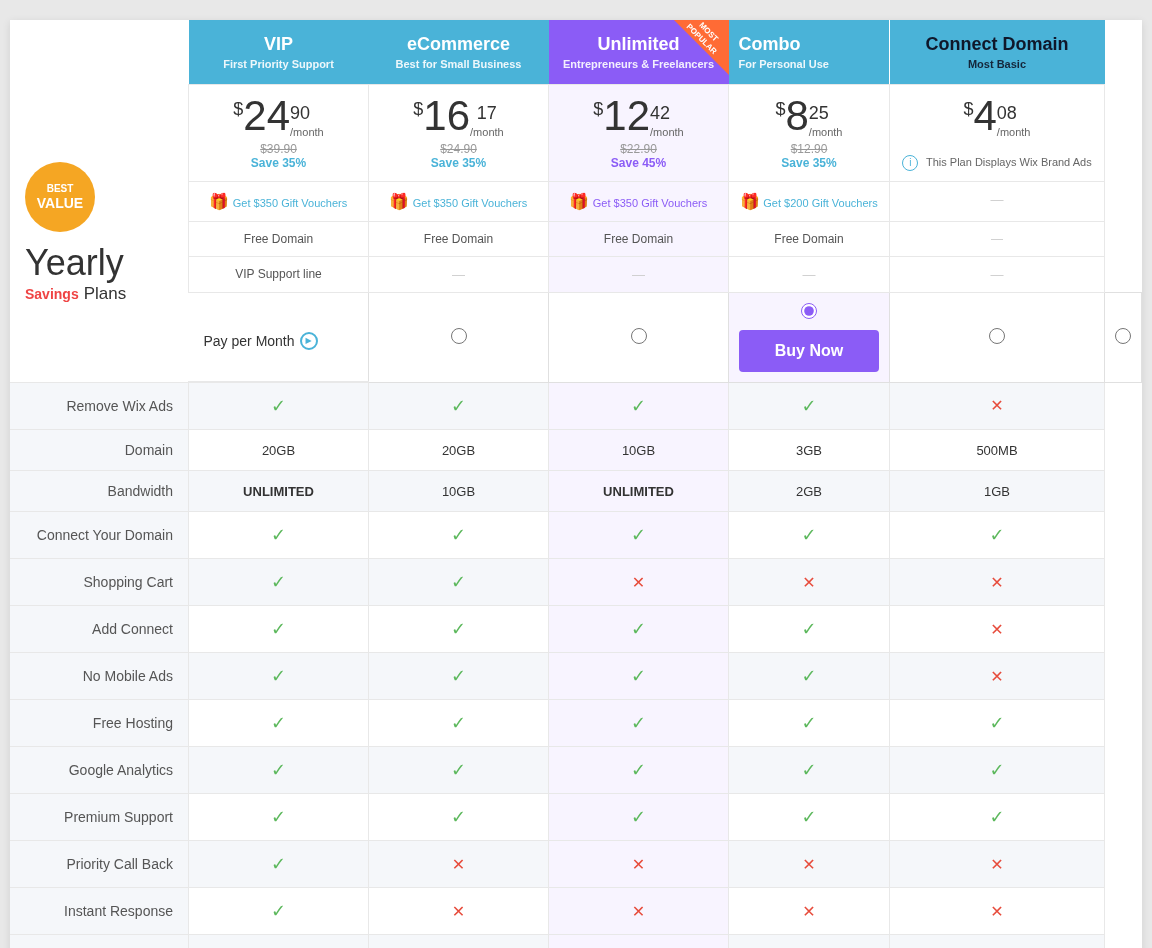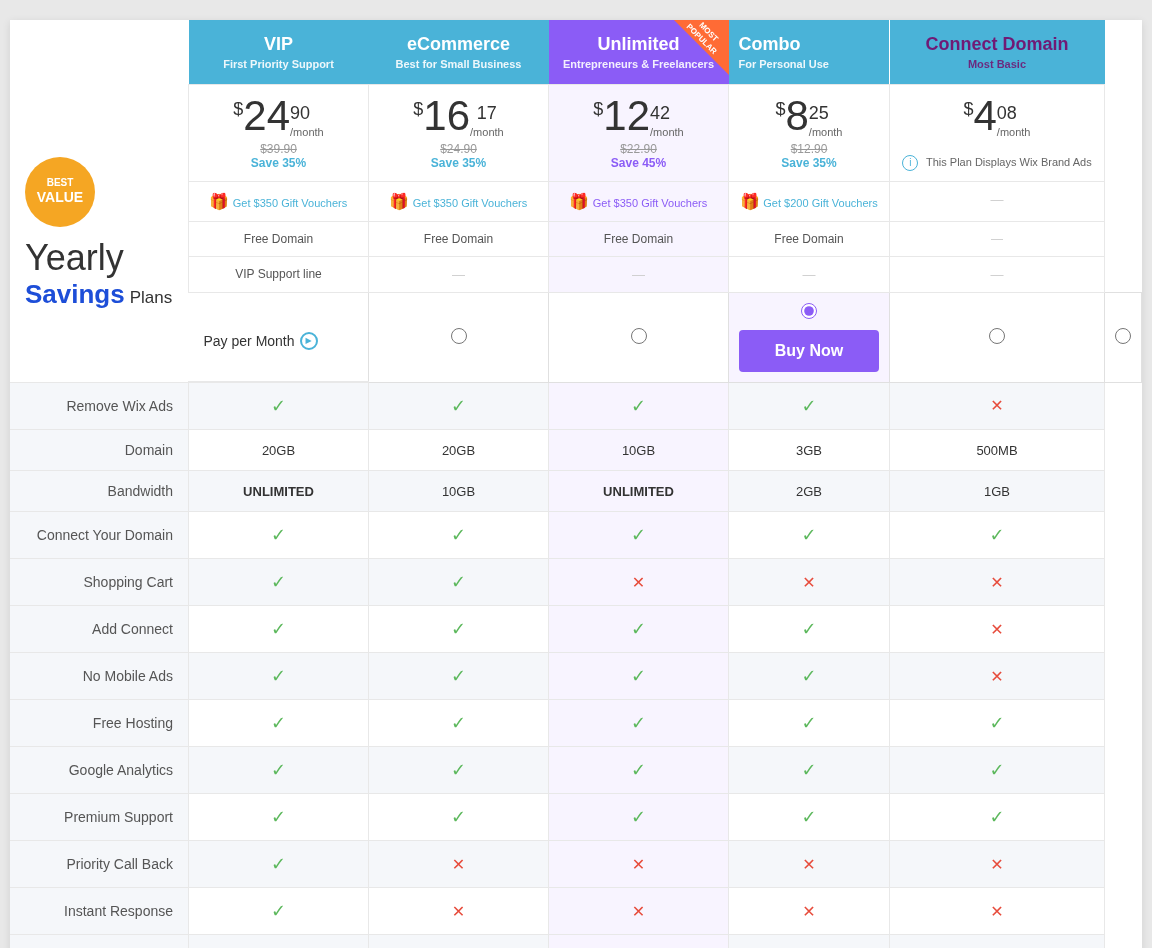--- a/index.html
+++ b/index.html
@@ -6,21 +6,21 @@
     body { font-family: Arial, Helvetica, sans-serif; background: #e8e8e8; font-size: 13px; }
     .container { max-width: 1152px; margin: 0 auto; padding: 20px 10px; }
     .pricing-table { width: 100%; border-collapse: collapse; background: #fff; }
     
     
     .header-left { width: 230px; background: #fff; }
     .col-vip { background: #4ab3d8; color: #fff; text-align: center; padding: 14px 10px; width: 180px; }
     .col-ecommerce { background: #4ab3d8; color: #fff; text-align: center; padding: 14px 10px; width: 180px; }
     .col-unlimited { background: #8B5CF6; color: #fff; text-align: center; padding: 14px 10px; width: 180px; position: relative; }
     .col-combo { background: #4ab3d8; color: #fff; text-align: left; padding: 14px 10px; width: 160px; }
-    .col-connect { background: #4ab3d8; color: #701a75; text-align: center; padding: 14px 26px; width: 215px; }
+    .col-connect { background: #4ab3d8; color: #0f172a; text-align: center; padding: 14px 26px; width: 215px; }
     
     .plan-name { font-size: 18px; font-weight: bold; }
     .plan-sub { font-size: 11px; margin-top: 3px; opacity: 0.9; }
     .most-popular-triangle {
       position: absolute;
       top: 0;
       right: 0;
       width: 0;
       height: 0;
       border-left: 55px solid transparent;
@@ -55,21 +55,21 @@
       width: 70px; height: 70px; border-radius: 50%;
       background: #f5a623;
       display: flex; flex-direction: column; align-items: center; justify-content: center;
       color: #fff; font-weight: bold; font-size: 11px;
       text-align: center; line-height: 1.2;
       margin-bottom: 10px;
     }
     .best-value-badge .best { font-size: 10px; }
     .best-value-badge .value { font-size: 14px; }
     .yearly-title { font-size: 36px; color: #333; font-weight: 300; }
-    .savings-title { font-size: 26px; color: #1d4ed8; font-weight: bold; }
+    .savings-title { font-size: 14px; color: #ef4444; font-weight: bold; }
     .savings-sub { font-size: 17px; color: #333; }
     
     .pay-per-month { color: #333; font-size: 14px; display: flex; align-items: center; gap: 5px; margin-top: 8px; }
     .play-icon { width: 18px; height: 18px; border-radius: 50%; border: 2px solid #4ab3d8; display: inline-flex; align-items: center; justify-content: center; color: #4ab3d8; font-size: 8px; }
     
     .radio-cell { text-align: center; padding: 10px; border: 1px solid #e0e0e0; }
     .radio-input { width: 16px; height: 16px; cursor: pointer; }
     
     .buy-now-btn {
       background: #8B5CF6;

